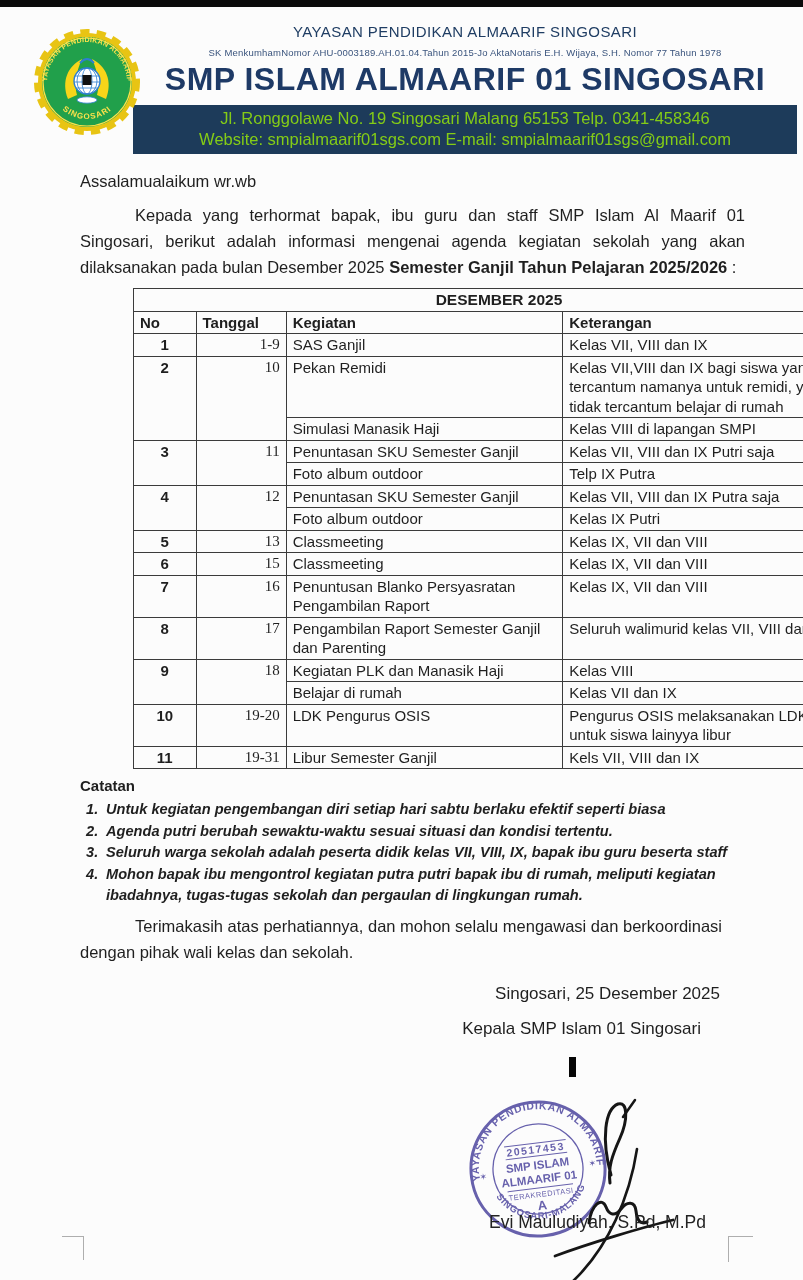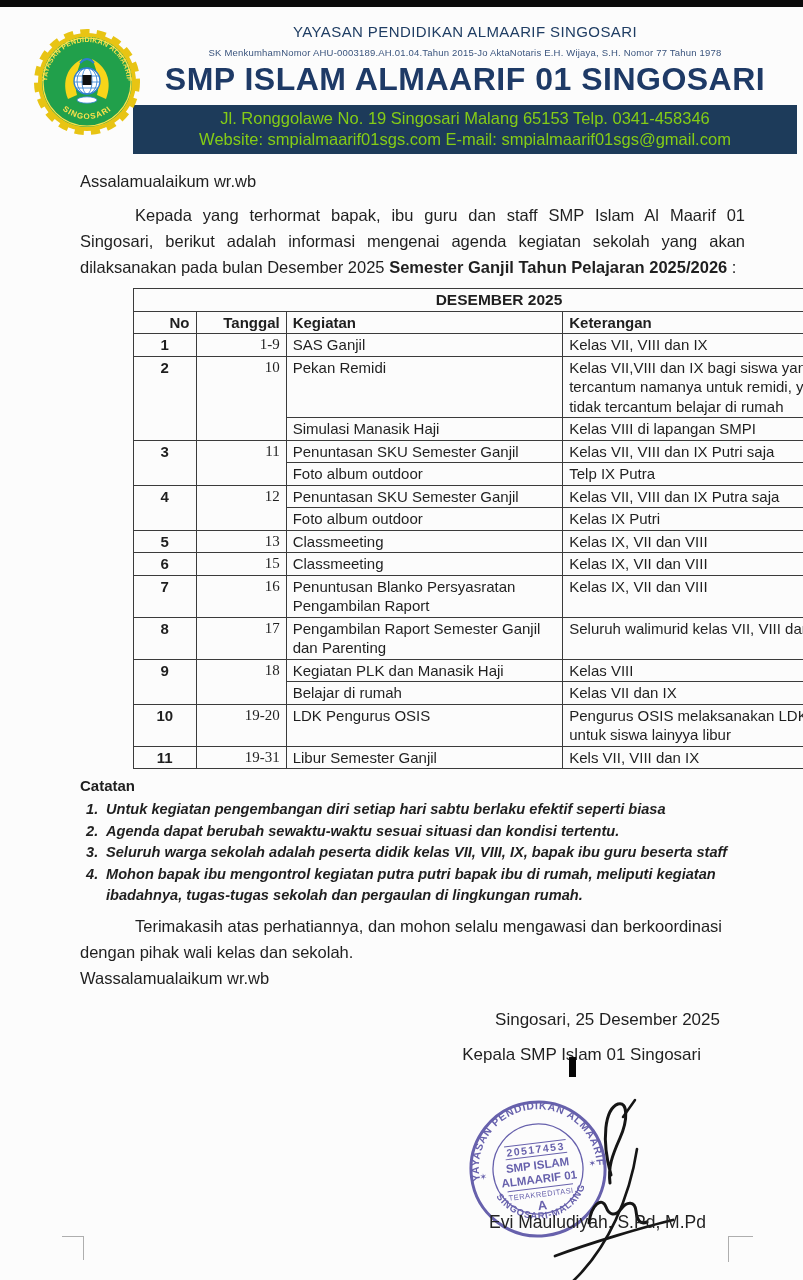--- a/index.html
+++ b/index.html
@@ -31,21 +31,21 @@
   .bold { font-weight:bold; }
 
   
   table.agenda {
     margin:8px 0 0 53px; width:732px; border-collapse:collapse;
     font-size:15px; line-height:19.5px;
   }
   table.agenda, table.agenda th, table.agenda td { border:1.6px solid #3b3b3b; }
   table.agenda th, table.agenda td { padding:1px 6px; vertical-align:top; }
   th.t-title { text-align:center; font-size:15.5px; padding:2px; }
-  th.h-no, th.h-tg { text-align:right; }
+  th.h-no, th.h-tg { text-align:left; }
   th.h-kg, th.h-ket { text-align:left; }
   td.c-no { text-align:center; font-weight:bold; width:52px; }
   td.c-tg { text-align:right; width:75px;font-family:Liberation Serif, serif; }
   td.c-kg { width:230px; }
   td.c-ket { width:251px; }
 
   
   .catatan-head { margin:4px 0 0 0; font-size:15px; font-weight:600; }
   ol.notes { list-style:none; counter-reset:n; margin-left:6px; font-size:14.6px; line-height:21.5px; font-weight:600; }
   ol.notes li { counter-increment:n; padding-left:20px; position:relative;font-style:italic; }
@@ -216,27 +216,26 @@
             <td class="c-tg" rowspan="1">19-31</td>
             <td class="c-kg">Libur Semester Ganjil</td>
             <td class="c-ket">Kels VII, VIII dan IX</td>
           </tr>
         </tbody>
     </table>
 
     <div class="catatan-head">Catatan</div>
     <ol class="notes">
       <li>Untuk kegiatan pengembangan diri setiap hari sabtu berlaku efektif seperti biasa</li>
-      <li>Agenda dapat berubah sewaktu-waktu sesuai situasi dan kondisi tertentu.</li>
+      <li>Agenda putri berubah sewaktu-waktu sesuai situasi dan kondisi tertentu.</li>
       <li>Seluruh warga sekolah adalah peserta didik kelas VII, VIII, IX, bapak ibu guru beserta staff</li>
       <li>Mohon bapak ibu mengontrol kegiatan putra putri bapak ibu di rumah, meliputi kegiatan ibadahnya, tugas-tugas  sekolah dan pergaulan di lingkungan rumah.</li>
     </ol>
 
     <p class="closing">Terimakasih atas perhatiannya, dan mohon selalu mengawasi dan berkoordinasi dengan pihak wali kelas dan sekolah.</p>
-    <p class="wassalam">Wassalamualaikum wr.wb</p>
 
     <div class="date-line">Singosari, 25 Desember 2025</div>
     <div class="kepala-line">Kepala SMP Islam 01 Singosari</div>
   </main>
 
   <div class="cursor-mark"></div>
 
   <div class="stamp-wrap">
     <svg viewBox="0 0 142 142" width="142" height="142" fill="none" stroke="#5b54a6">
       <circle cx="71" cy="71" r="67" stroke-width="3"></circle>

